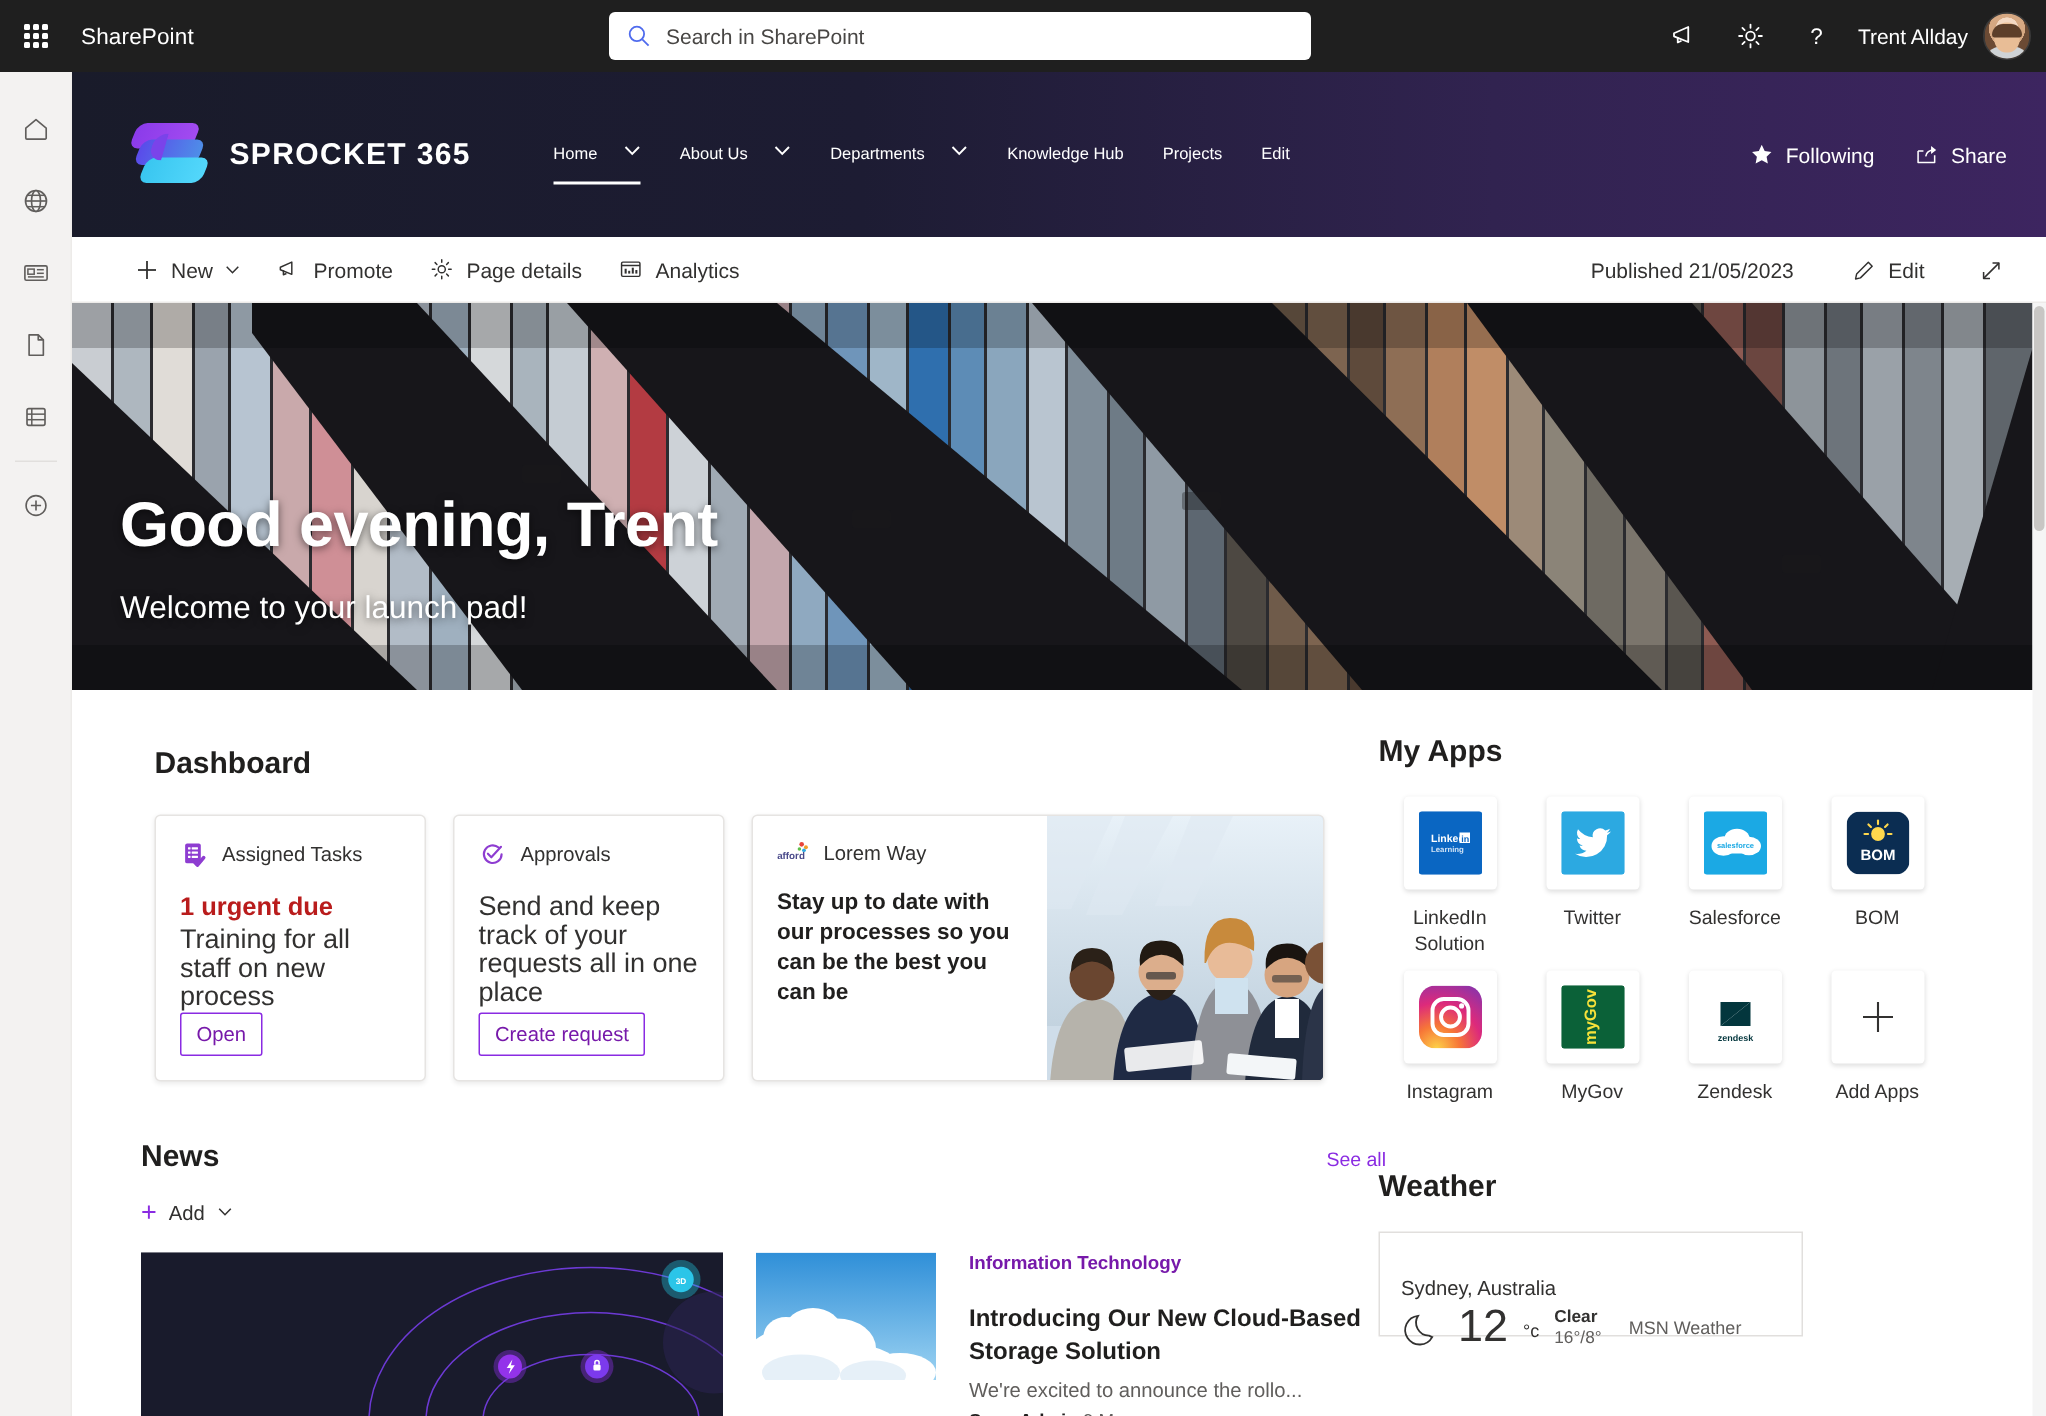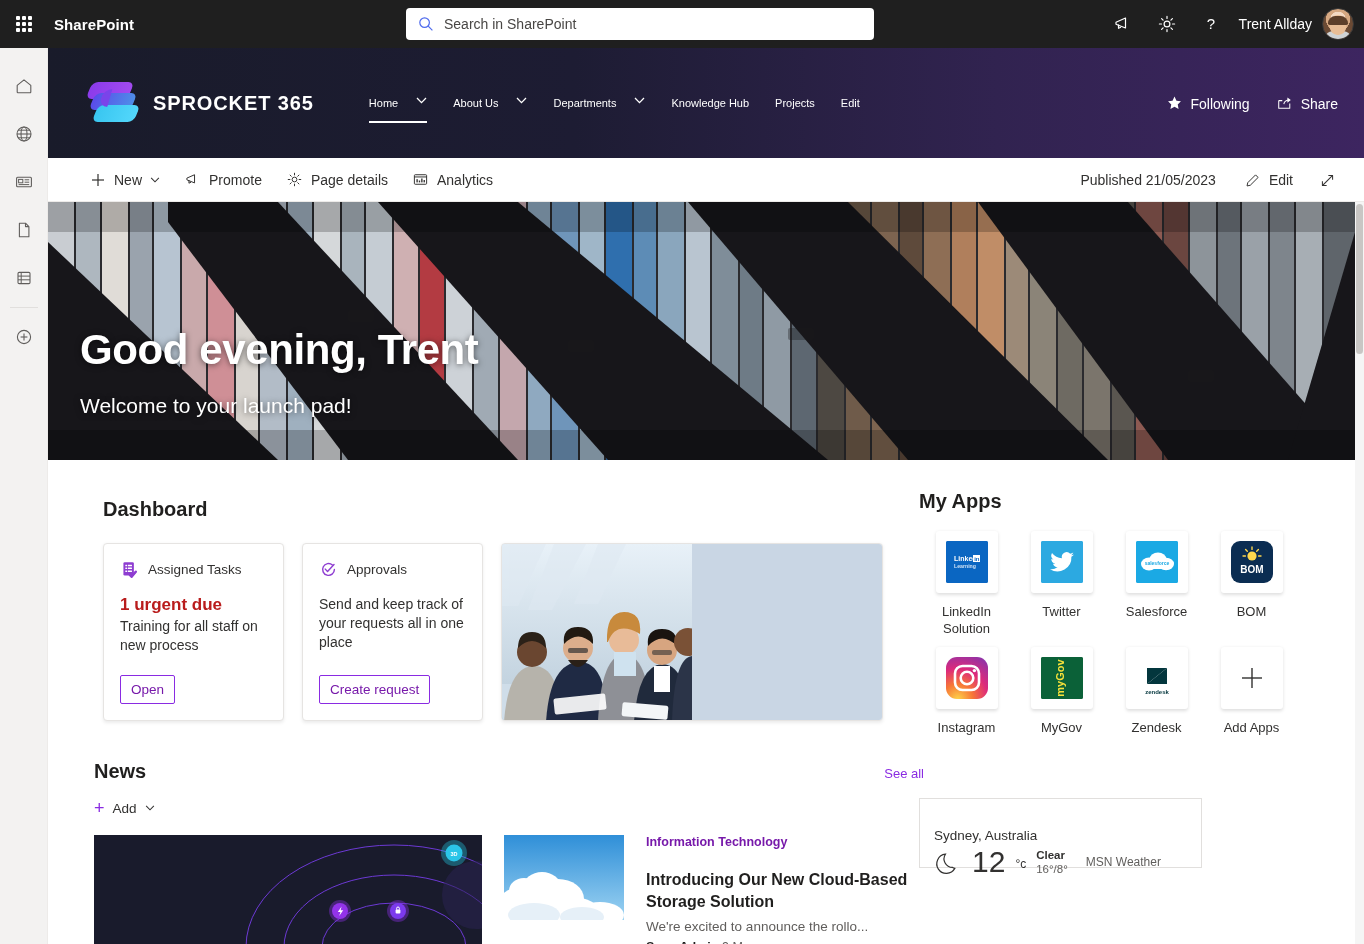--- a/index.html
+++ b/index.html
@@ -25,21 +25,21 @@
     cursor: pointer;
   }
   .waffle-grid {
     display: grid;
     grid-template-columns: repeat(3, 4px);
     grid-template-rows: repeat(3, 4px);
     gap: 2px;
   }
   .waffle-grid i { background: #ffffff; border-radius: 1px; display:block; width:4px; height:4px; }
   #suite-title {
-    color: #ffffff; font-size: 15px; font-weight: bold;
+    color: #ffffff; font-size: 15px; font-weight: normal;
     margin-left: 6px; letter-spacing: .1px; cursor: pointer;
   }
   #search-box {
     position: absolute; left: 406px; top: 8px;
     width: 468px; height: 32px;
     background: #ffffff; border-radius: 4px;
     display: flex; align-items: center; padding: 0 12px;
   }
   #search-box svg { flex: 0 0 auto; margin-right: 10px; }
   #search-input {
@@ -168,21 +168,21 @@
   }
   .cmd {
     display: flex; align-items: center; gap: 8px;
     height: 44px; padding: 0 12px; cursor: pointer;
     font-size: 14px; color: #323130;
   }
   .cmd:first-child { margin-left: 30px; }
   .cmd svg { flex: 0 0 auto; }
   #command-right {
     position: absolute; right: 16px; top: 0; height: 44px;
-    display: flex; align-items: center; gap: 2px;
+    display: flex; align-items: center; gap: 12px;
   }
   #published-label { font-size: 14px; color: #323130; margin-right: 14px; }
 
   
   #hero {
     position: absolute; left: 48px; top: 202px;
     width: 1307px; height: 258px;
     overflow: hidden;
   }
   #hero-photo { position:absolute; inset:0; background:#2a2a2c; }
@@ -223,21 +223,21 @@
     background: #ffffff; border: 1px solid #e6e4e2; border-radius: 4px;
     box-shadow: 0 1.2px 3.6px rgba(0,0,0,.08);
     padding: 16px 16px 18px 16px; position: relative;
   }
   .dash-card.c1 { width: 181px; height: 178px; }
   .dash-card.c2 { width: 181px; height: 178px; }
   .dash-card.c3 { width: 382px; height: 178px; padding: 0; display: flex; overflow: hidden; }
   .card-head { display: flex; align-items: center; gap: 9px; }
   .card-head .label { font-size: 13.5px; color: #323130; }
   .card-big { font-size: 17px; font-weight: bold; color: #b91c1c; margin-top: 16px; }
-  .card-desc { font-size: 14px; color: #323130; line-height: 19px; margin-top: 2px; }
+  .card-desc { font-size: 18px; color: #323130; line-height: 19px; margin-top: 2px; }
   .card-desc.nopad { margin-top: 16px; }
   .card-btn {
     position: absolute; left: 16px; bottom: 16px;
     border: 1px solid #8a2be2; color: #7719aa; background: #ffffff;
     font-family: "Liberation Sans", sans-serif;
     font-size: 13.5px; padding: 6px 10px; cursor: pointer; border-radius: 2px;
   }
   .c3-left { width: 196px; padding: 16px; }
   .c3-headline { font-size: 15px; font-weight: bold; color: #201f1e; line-height: 20px; margin-top: 16px; }
   .c3-img { flex: 1; position: relative; overflow: hidden; background: #c9d6e4; }
@@ -645,20 +645,33 @@
             <path d="M16.2 10a6.2 6.2 0 1 1-2.1-4.7" fill="none" stroke="#8e3dd1" stroke-width="1.5" stroke-linecap="round"></path>
             <path d="M6.6 9.6 9 12.1 15.8 4.8" fill="none" stroke="#8e3dd1" stroke-width="1.5" stroke-linecap="round" stroke-linejoin="round"></path>
           </svg>
           <span class="label">Approvals</span>
         </div>
         <div class="card-desc nopad">Send and keep track of your requests all in one place</div>
         <button class="card-btn">Create request</button>
       </div>
 
       <div class="dash-card c3">
+        <div class="c3-left">
+          <div class="card-head">
+            <svg width="22" height="16" viewBox="0 0 30 22">
+              <text x="0" y="17" font-size="9" font-weight="bold" fill="#4a4a8a" font-family="Liberation Sans, sans-serif">afford</text>
+              <circle cx="22.5" cy="4" r="2.1" fill="#e8443a"></circle>
+              <circle cx="26.4" cy="6.6" r="1.8" fill="#f0a02a"></circle>
+              <circle cx="24.6" cy="9.4" r="1.7" fill="#2fa8e0"></circle>
+              <circle cx="20.4" cy="8.2" r="1.6" fill="#5fbf4a"></circle>
+            </svg>
+            <span class="label">Lorem Way</span>
+          </div>
+          <div class="c3-headline">Stay up to date with our processes so you can be the best you can be</div>
+        </div>
         <div class="c3-img">
           <svg width="190" height="178" viewBox="0 0 190 178" preserveAspectRatio="xMidYMid slice">
             <defs>
               <linearGradient id="roomg" x1="0" y1="0" x2="0" y2="1">
                 <stop offset="0" stop-color="#e8f1f8"></stop>
                   <stop offset="1" stop-color="#b9cbd9"></stop>
               </linearGradient>
             </defs>
             <rect width="190" height="178" fill="url(#roomg)"></rect>
             <g opacity=".55" fill="#dfe9f2">
@@ -910,20 +923,21 @@
             <line x1="3" y1="13" x2="23" y2="13" stroke="#323130" stroke-width="1.4"></line>
           </svg>
         </div>
         <div class="app-label">Add Apps</div>
       </div>
 
     </div>
   </div>
 
   <div id="weather">
+    <div class="section-title">Weather</div>
     <div id="weather-card">
       <div id="weather-loc">Sydney, Australia</div>
       <div id="weather-row">
         <svg width="28" height="28" viewBox="0 0 28 28">
           <path d="M18.6 19.4A8.6 8.6 0 0 1 11.4 6.2a9.6 9.6 0 1 0 9.4 14.2 8.5 8.5 0 0 1-2.2-1Z" fill="none" stroke="#323130" stroke-width="1.2"></path>
         </svg>
         <span id="weather-temp">12</span>
         <span id="weather-unit">°c</span>
         <div>
           <div id="weather-cond">Clear</div>

